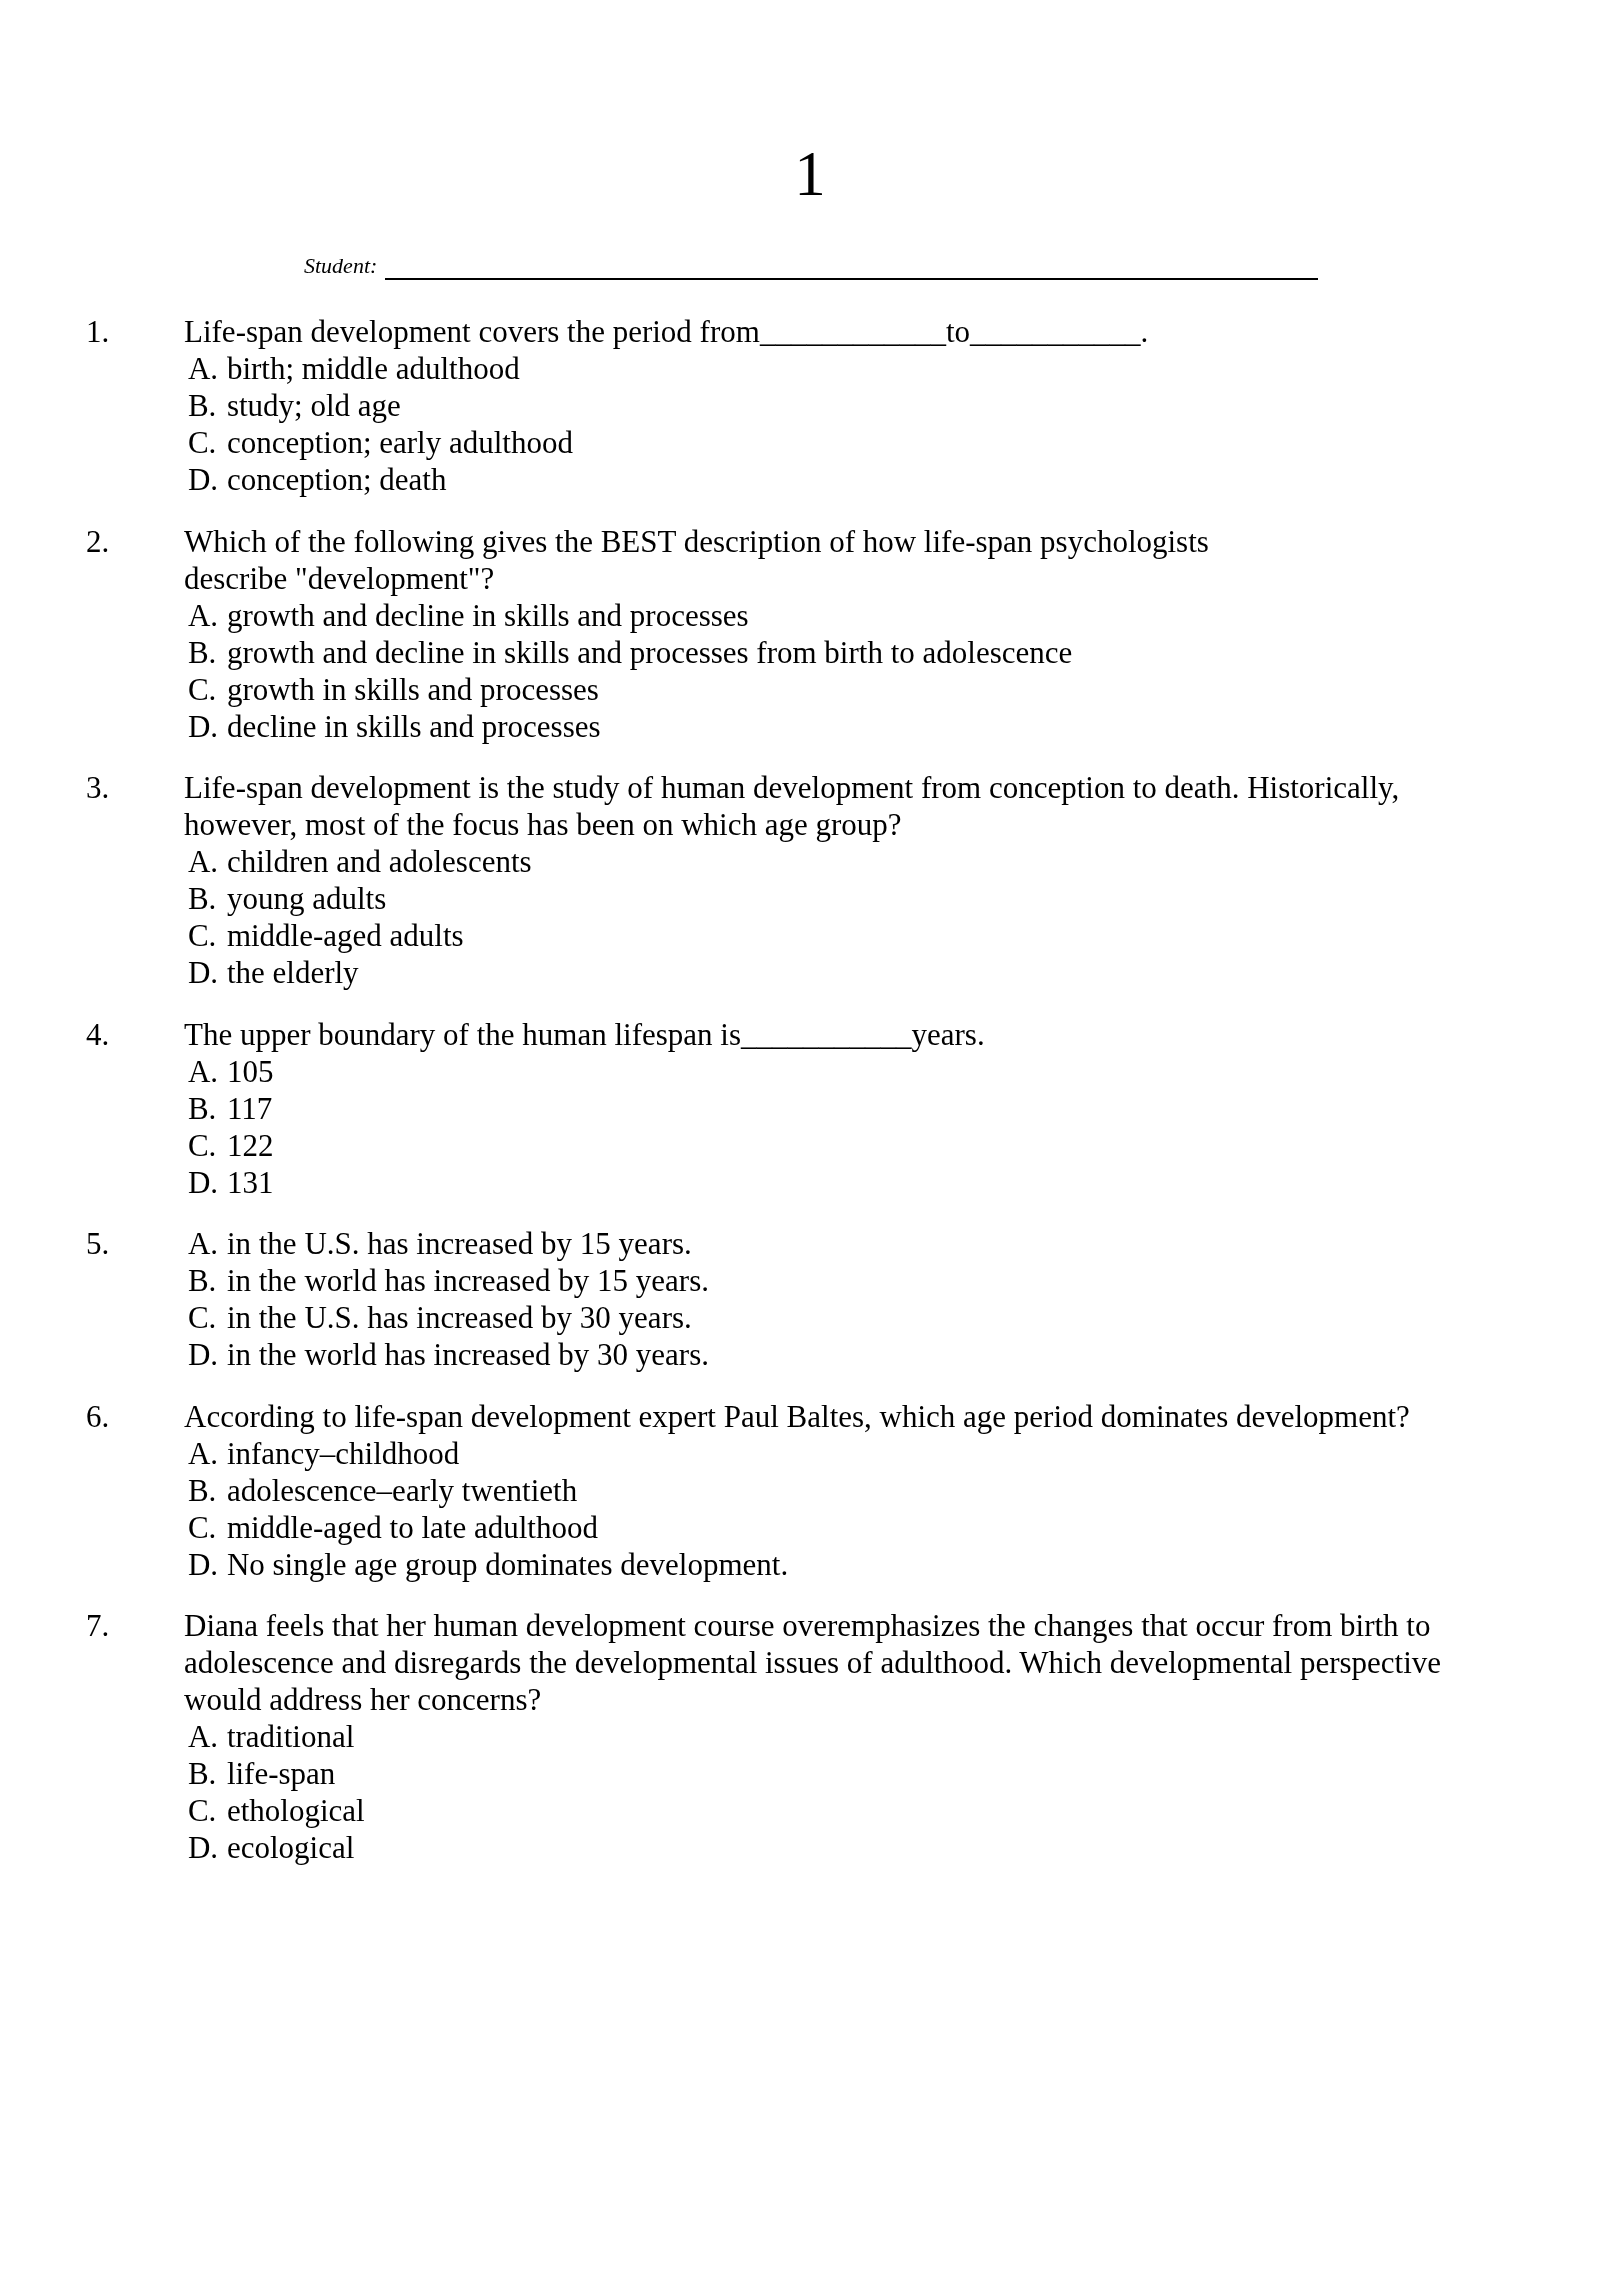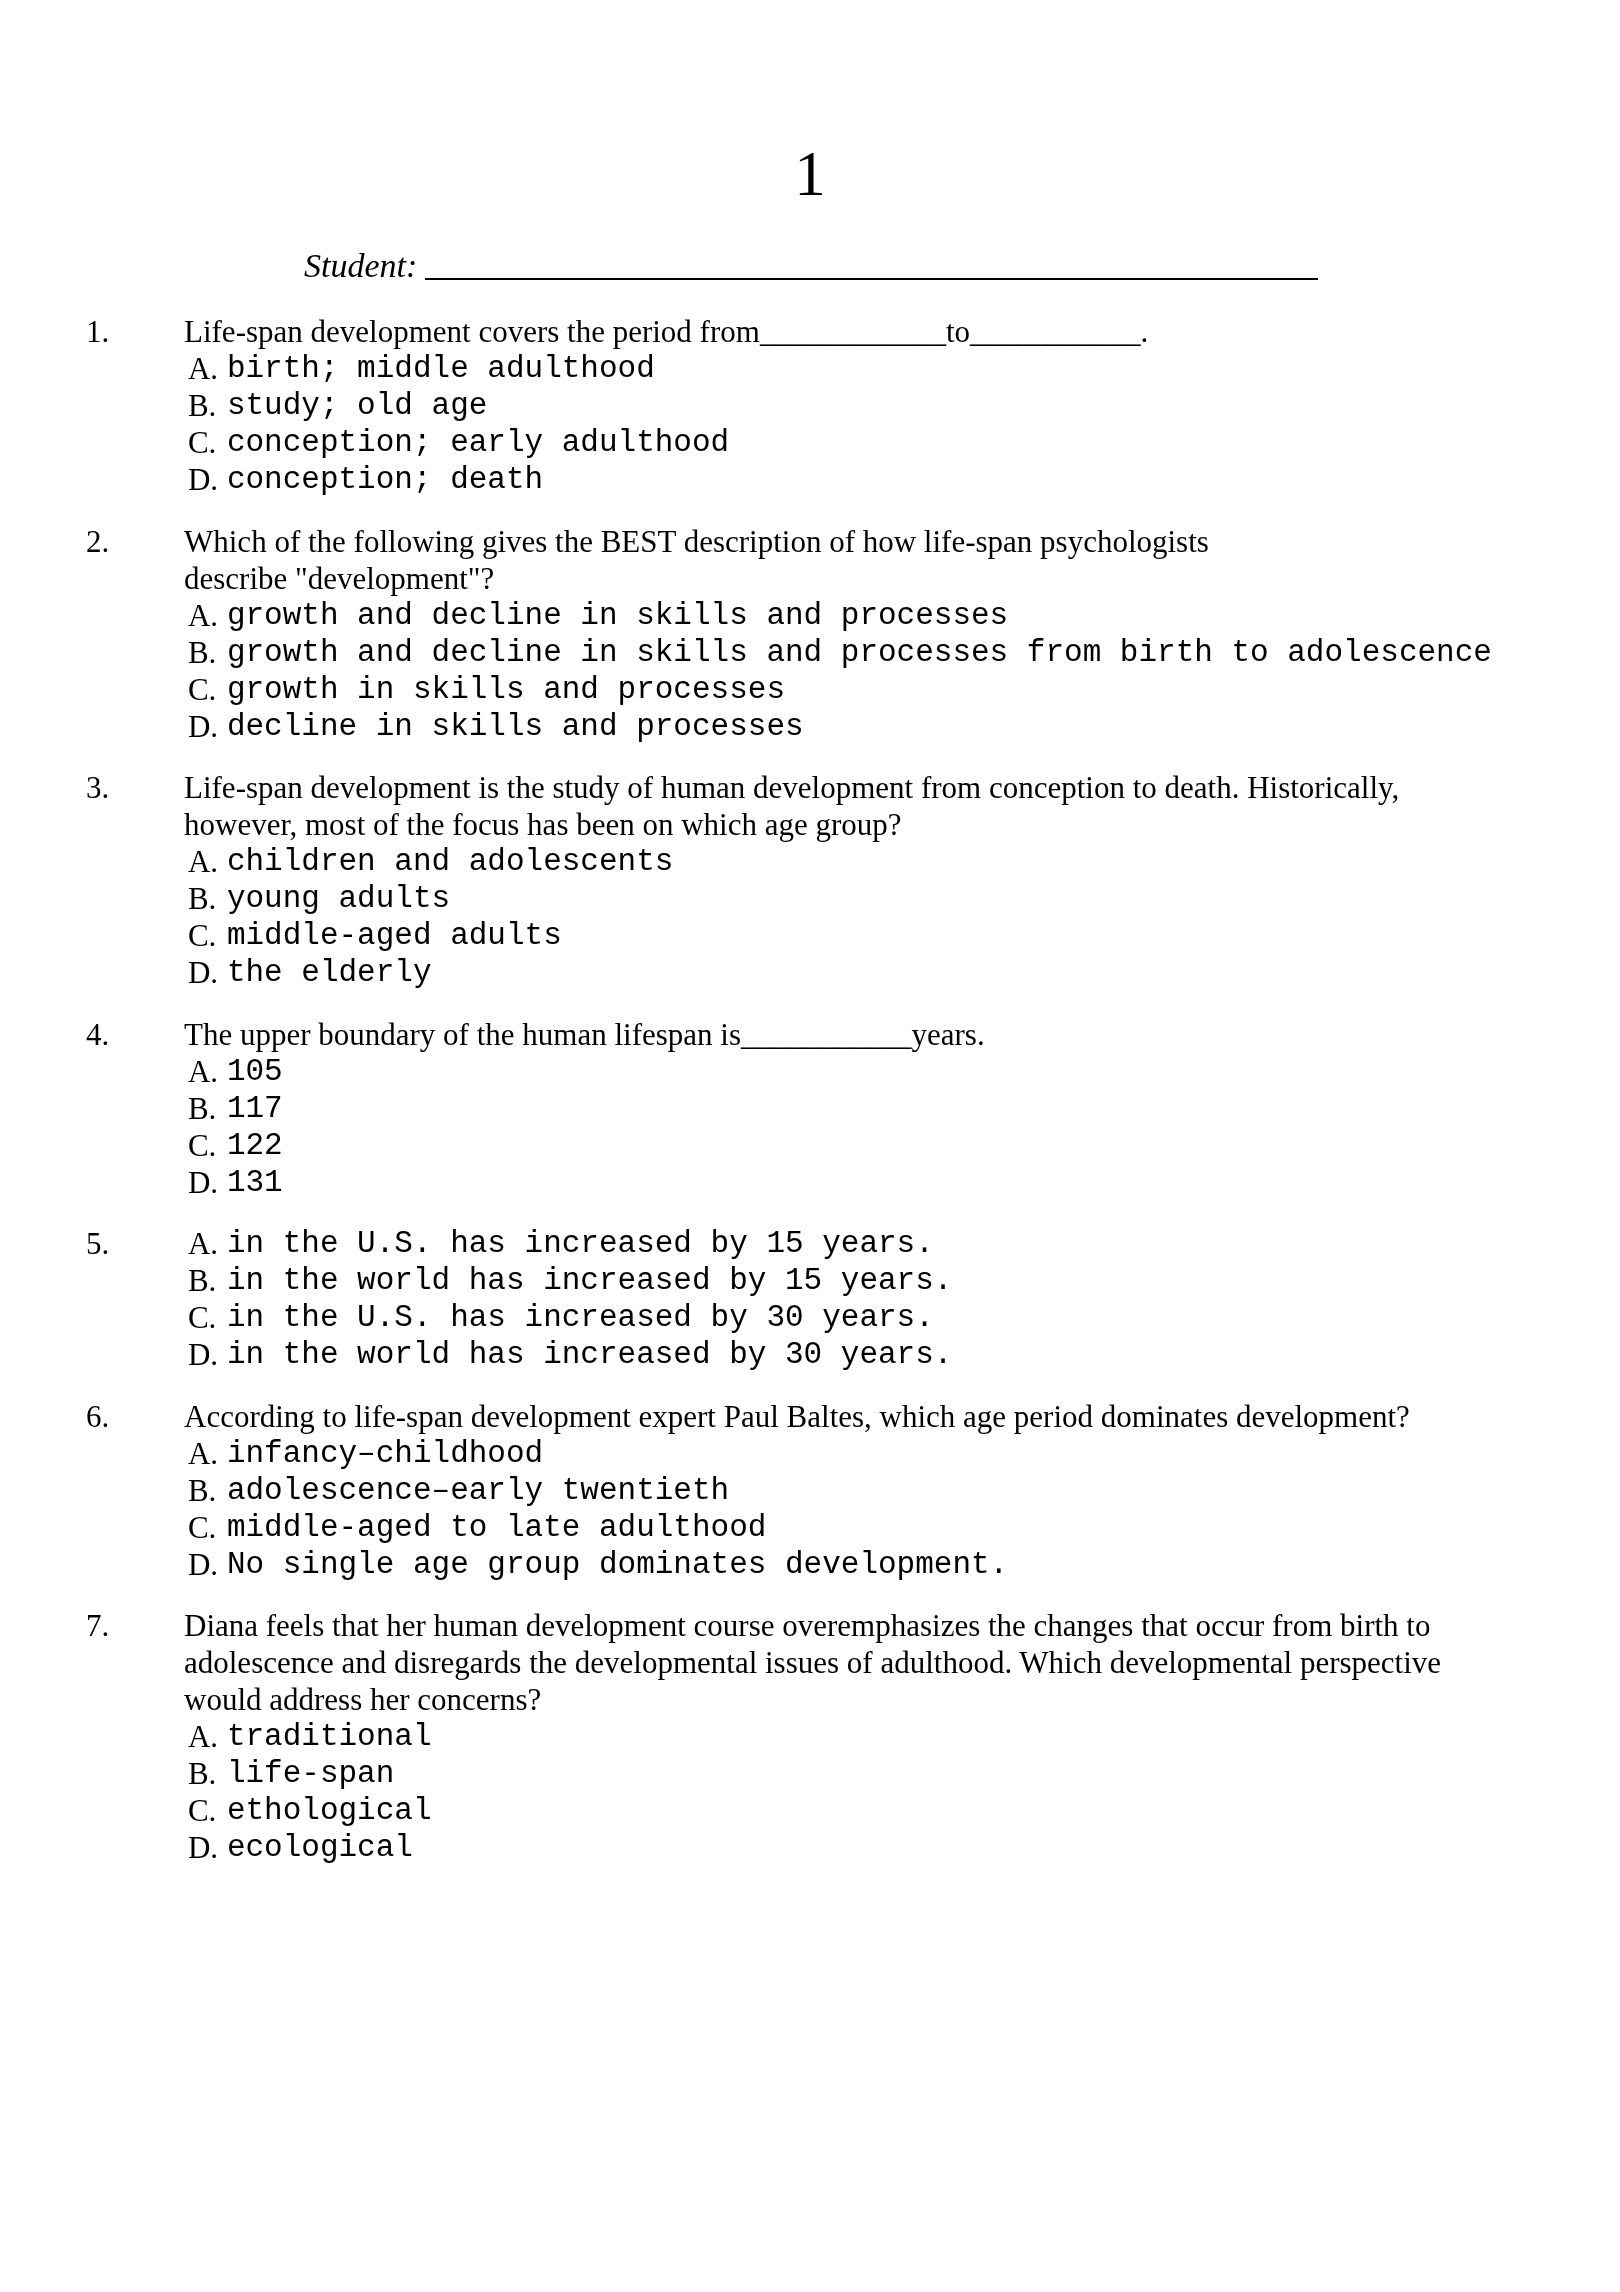--- a/index.html
+++ b/index.html
@@ -26,21 +26,21 @@
   .student-row {
     display: flex;
     align-items: flex-end;
     margin-left: 304px;
     width: 1014px;
     margin-top: 43px;
     height: 31px;
   }
   .student-label {
     font-style: italic;
-    font-size: 34px;
+    font-size: 22px;
     line-height: 29px;
     white-space: nowrap;
     padding-right: 7.8px;
   }
   .student-line {
     flex: 1;
     border-bottom: 2px solid #000000;
     height: 27.4px;
   }
   .question-list {
@@ -72,21 +72,20 @@
   .option-row {
     display: flex;
     align-items: flex-start;
   }
   .option-letter {
     flex: 0 0 39px;
     width: 39px;
   }
   .option-text {
     flex: 1;
-    font-family: Liberation Mono, monospace;
   }
 </style>
 </head>
 <body>
 
 <div class="page">
   <div class="page-number">1</div>
 
   <div class="student-row">
     <span class="student-label">Student:</span>

